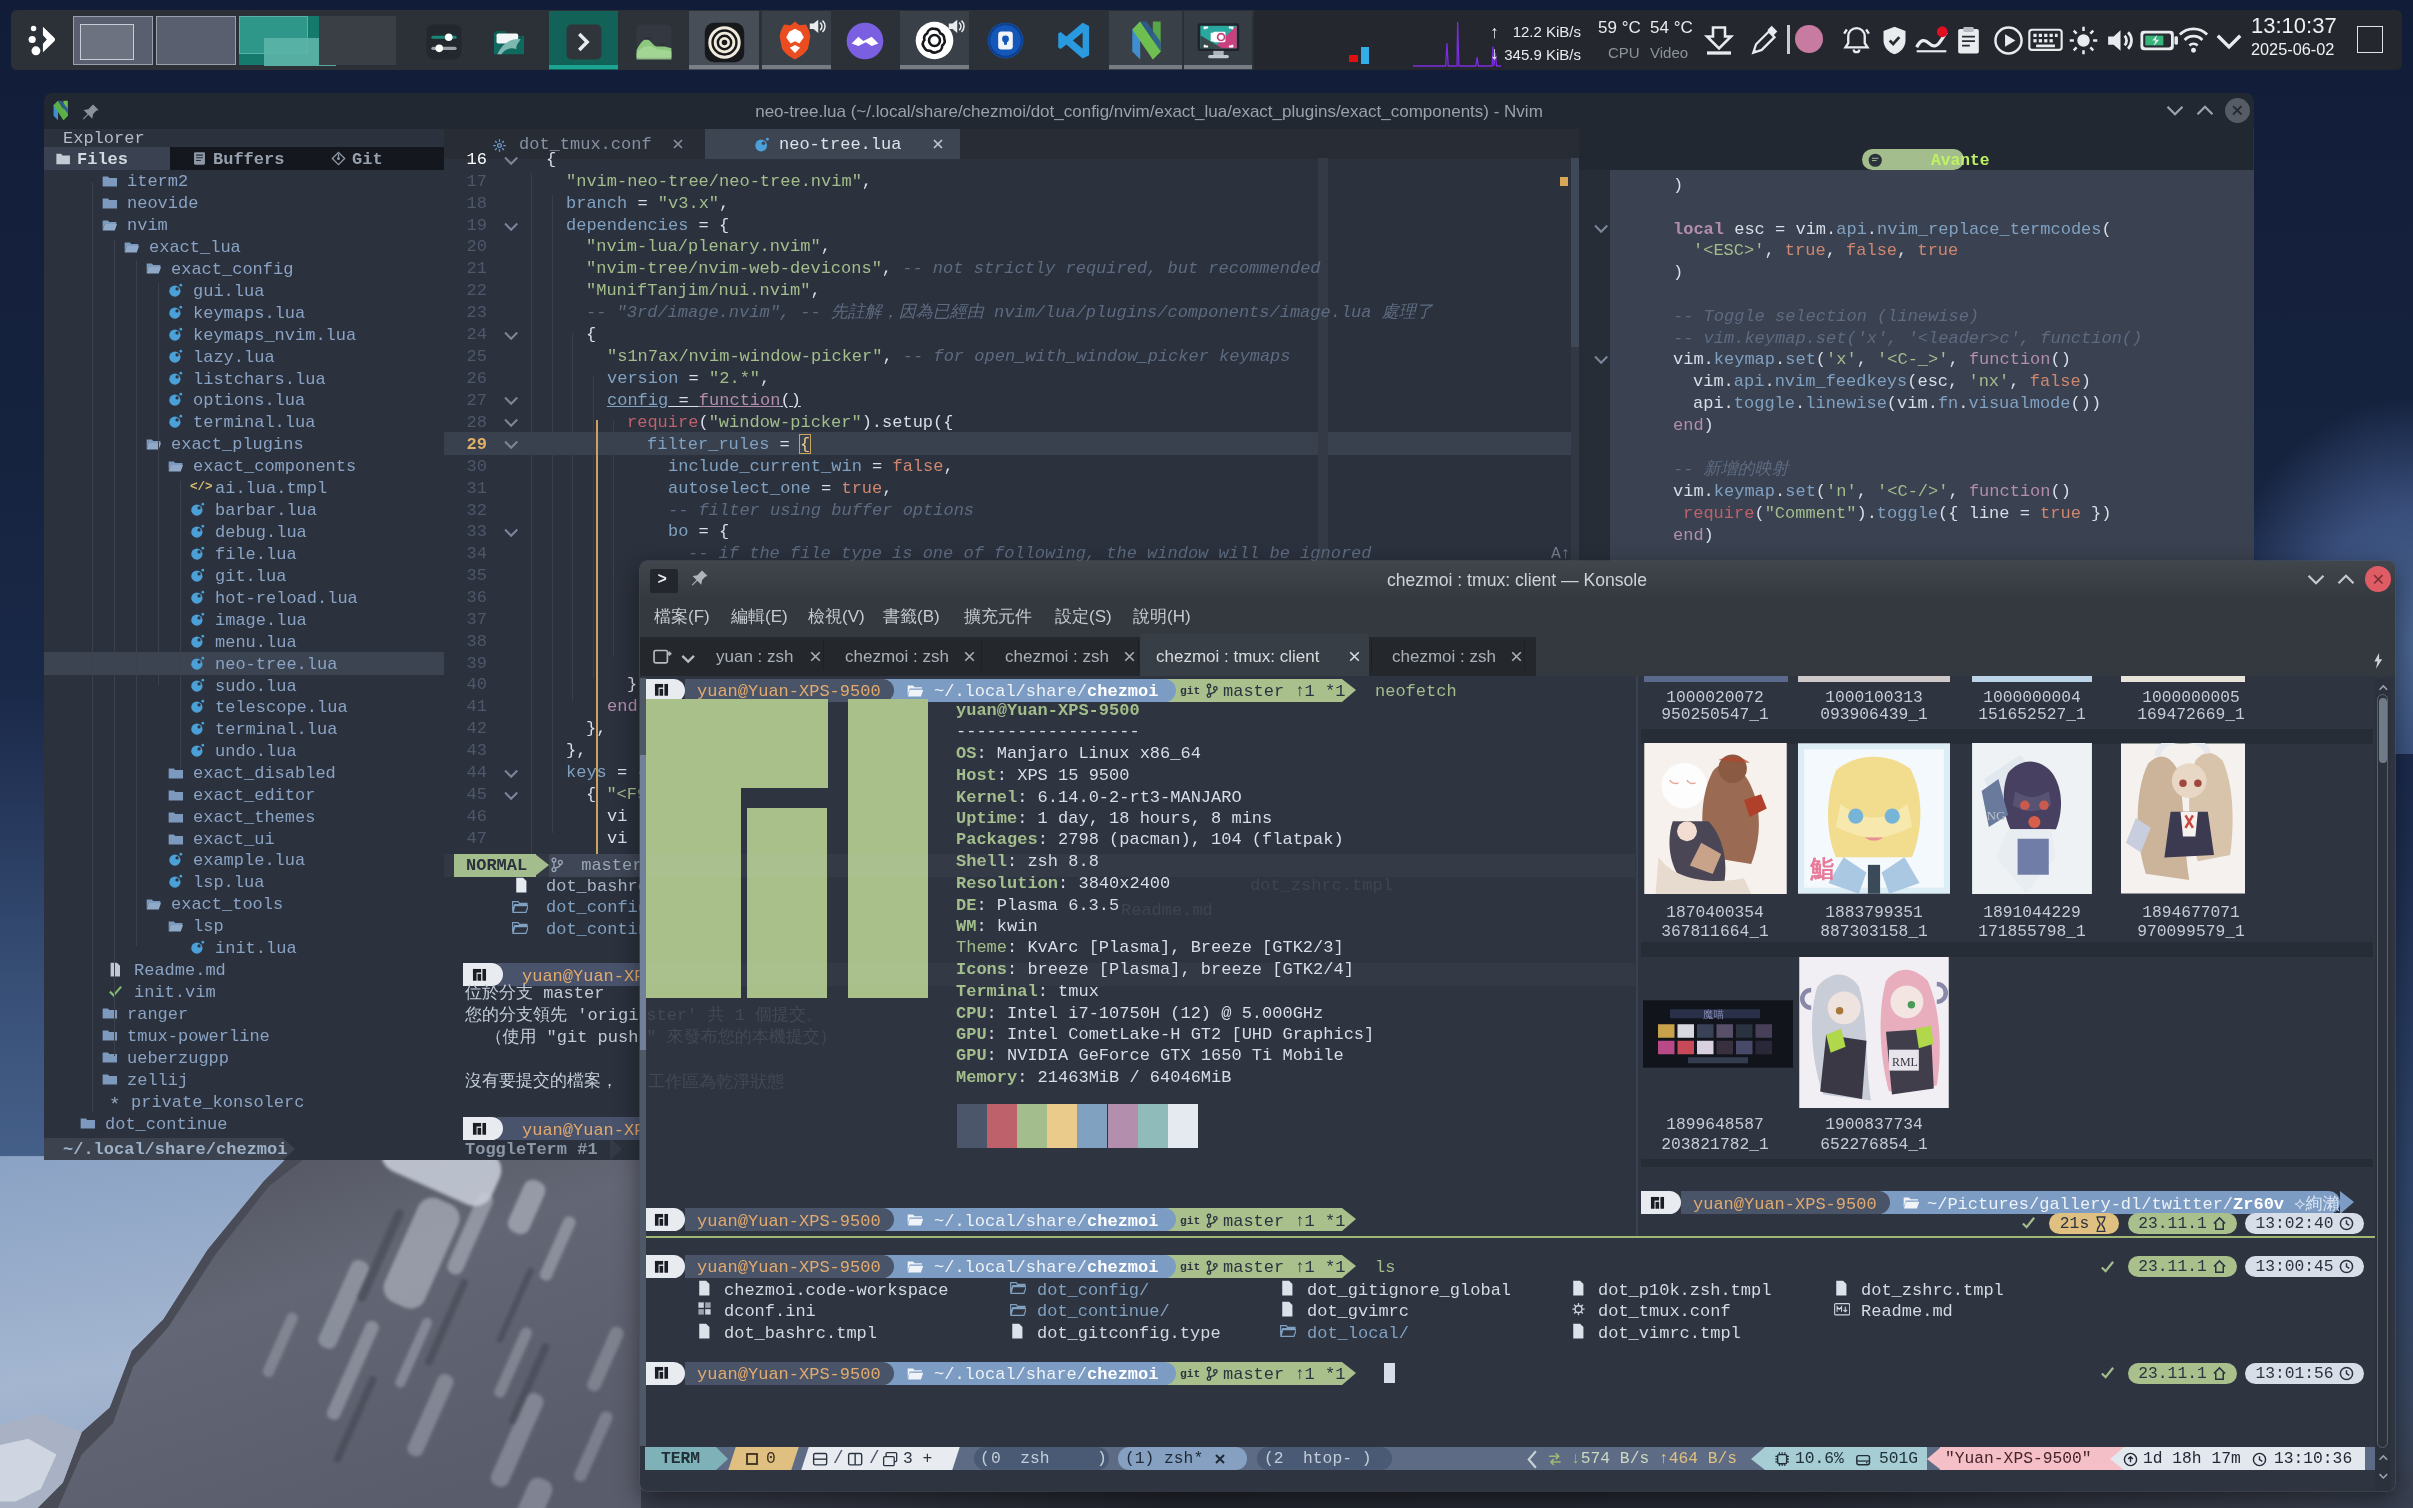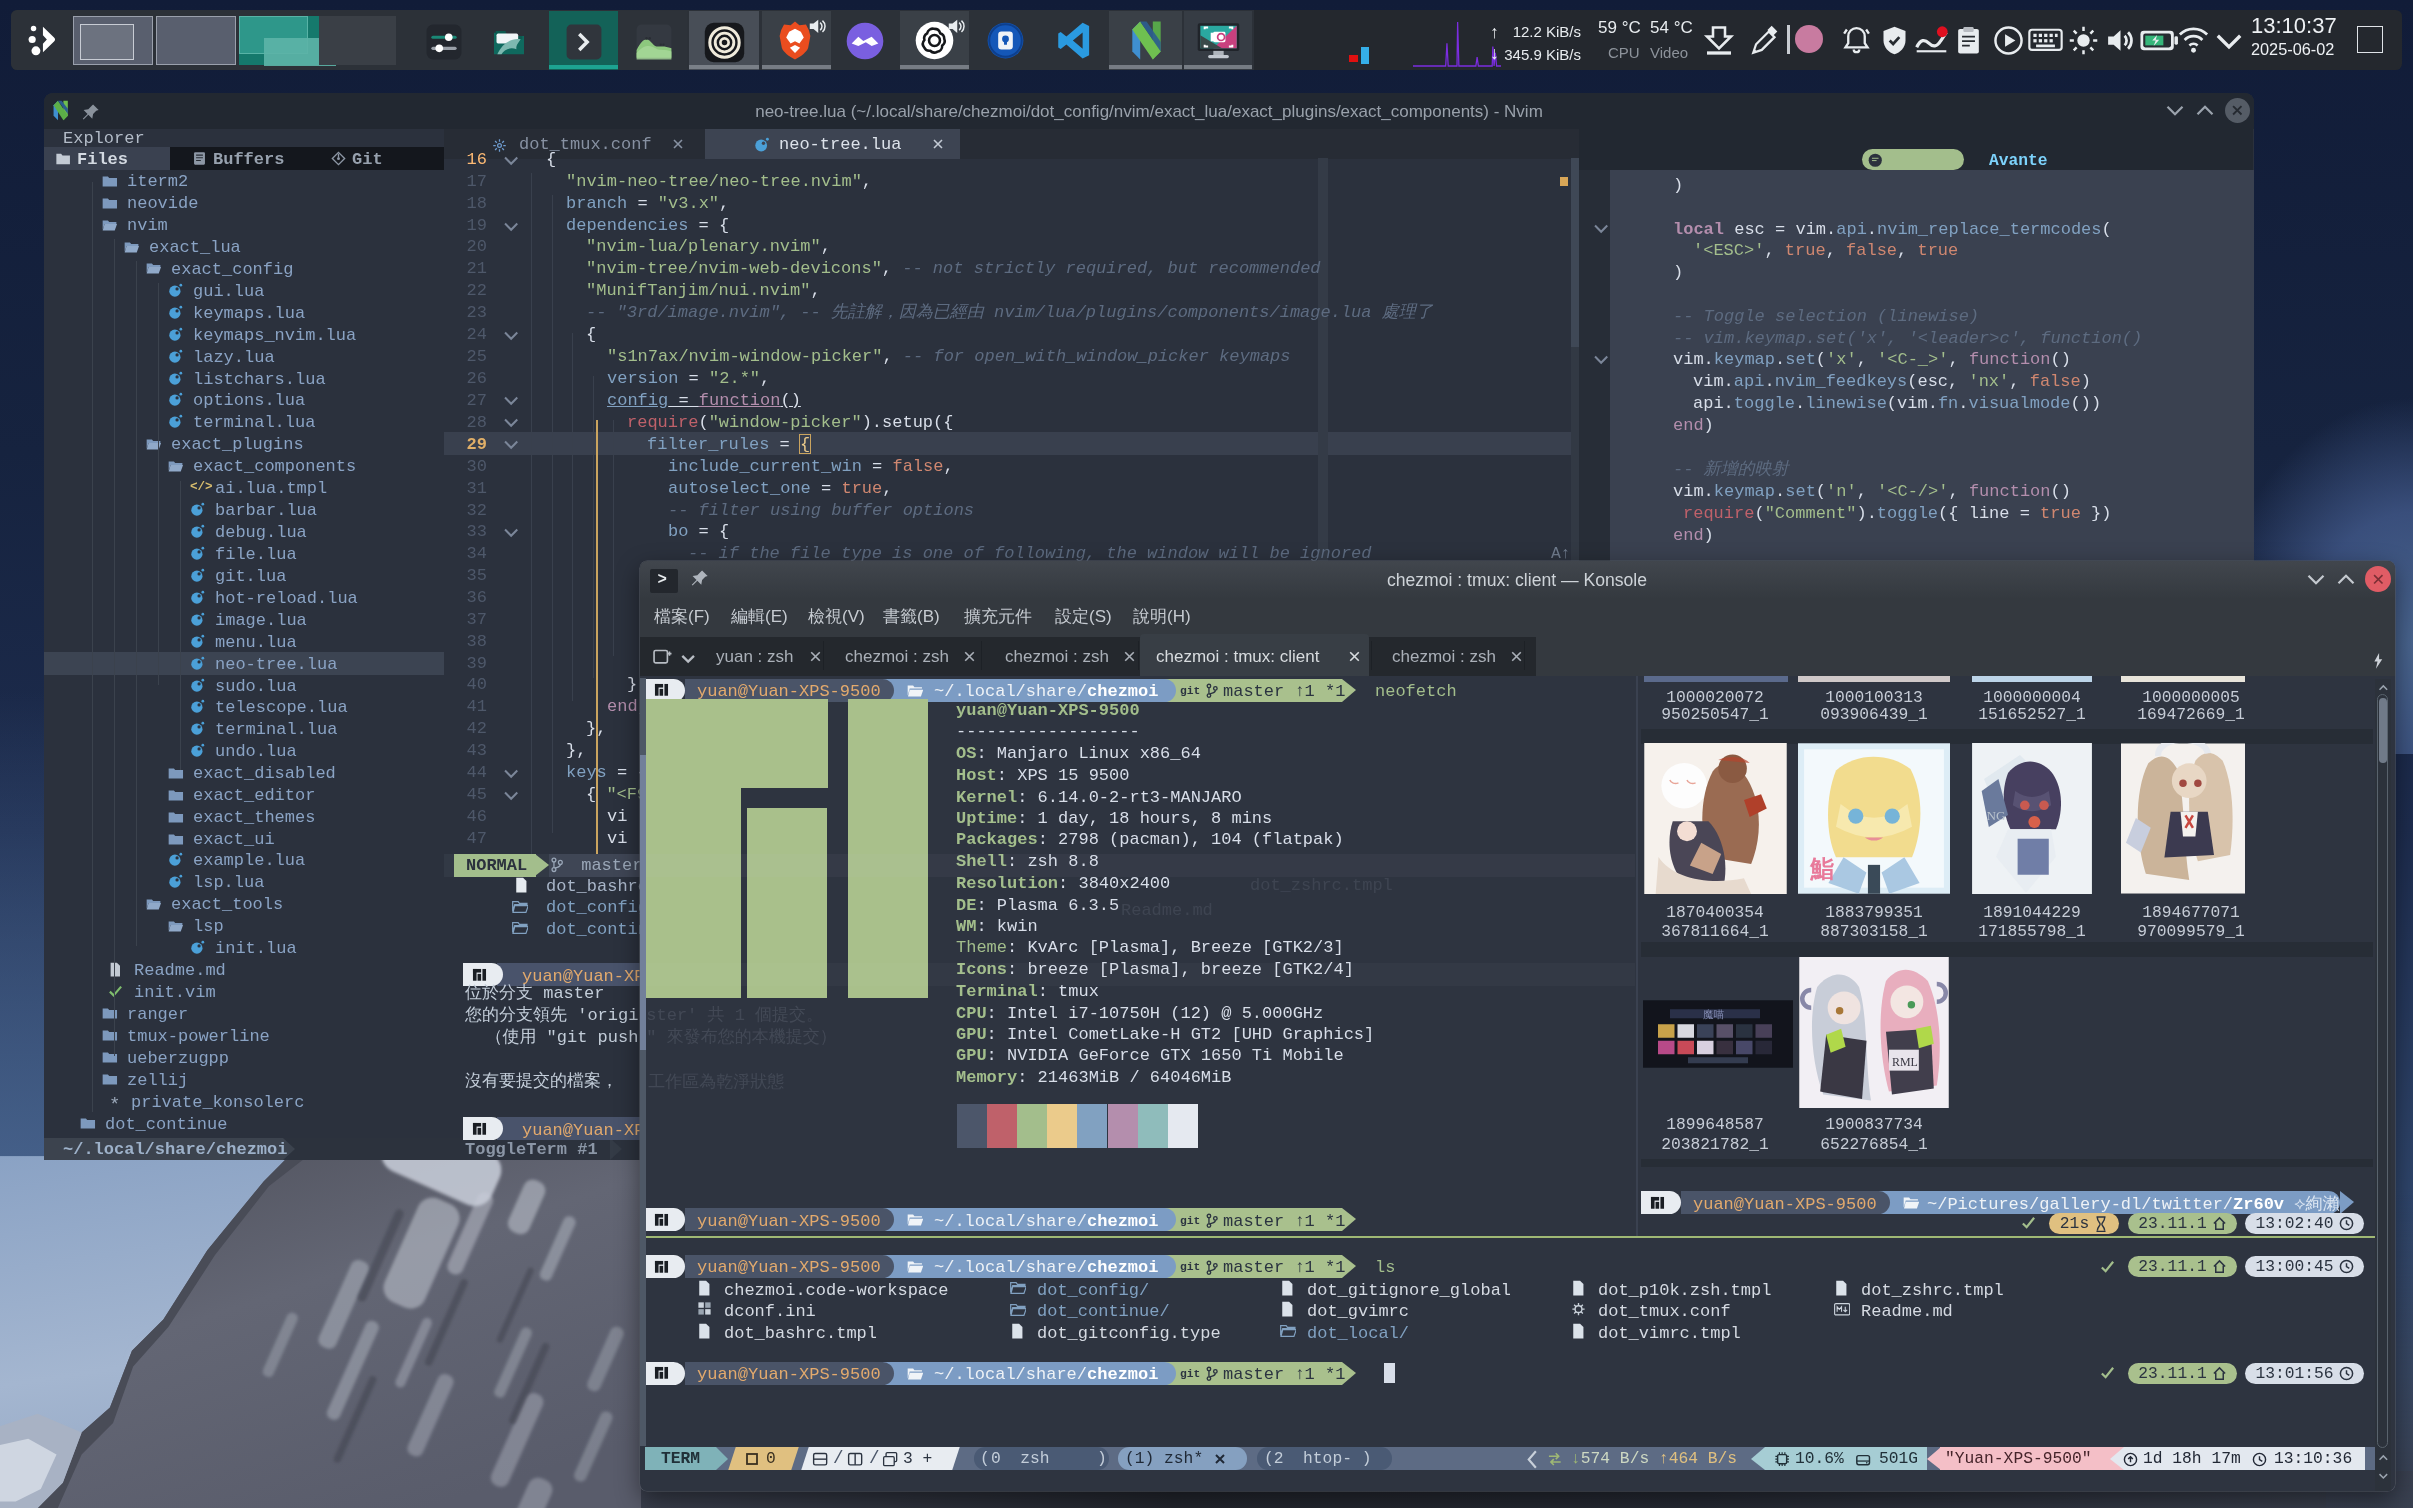--- a/index.html
+++ b/index.html
@@ -565,21 +565,21 @@
       <circle cx="11" cy="13" r="9" fill="#4ba0d8"></circle>
       <circle cx="14.5" cy="9.5" r="2.6" fill="#3d4452"></circle>
       <circle cx="20.5" cy="3.5" r="2.2" fill="#4ba0d8"></circle>
     </svg>
     <div class="a" style="left:735px;top:43px;font:normal 17px/17px 'Liberation Mono',monospace;color:#dce2ea;white-space:pre;">neo-tree.lua</div>
     <svg class="a" style="left:887px;top:44px" width="14" height="14" viewBox="0 0 14 14">
       <path d="M3,3 l8,8 M11,3 l-8,8" stroke="#c3cad4" stroke-width="1.6"></path>
     </svg>
     <div class="a" style="left:400px;top:339px;width:1135px;height:22.6px;background:#39404e;"></div>
     <div class="a" style="left:1274px;top:65px;width:10px;height:695px;background:#343b47;"></div>
-    <div class="a" style="left:415px;top:58px;width:28px;text-align:right;font:normal 17px/17px 'Liberation Mono',monospace;color:#fdba74;white-space:pre">16</div>
+    <div class="a" style="left:415px;top:58px;width:28px;text-align:right;font:normal 17px/17px 'Liberation Mono',monospace;color:#ffffff;white-space:pre">16</div>
     <div class="a" style="left:502px;top:58px;font:17px/17px 'Liberation Mono',monospace;white-space:pre"><span style="color:#d8dee9">{</span></div>
     <div class="a" style="left:415px;top:80px;width:28px;text-align:right;font:normal 17px/17px 'Liberation Mono',monospace;color:#4e586a;white-space:pre">17</div>
     <div class="a" style="left:522px;top:80px;font:17px/17px 'Liberation Mono',monospace;white-space:pre"><span style="color:#a3be8c">"nvim-neo-tree/neo-tree.nvim"</span><span style="color:#d8dee9">,</span></div>
     <div class="a" style="left:415px;top:102px;width:28px;text-align:right;font:normal 17px/17px 'Liberation Mono',monospace;color:#4e586a;white-space:pre">18</div>
     <div class="a" style="left:522px;top:102px;font:17px/17px 'Liberation Mono',monospace;white-space:pre"><span style="color:#81a1c1">branch</span><span style="color:#d8dee9"> = </span><span style="color:#a3be8c">"v3.x"</span><span style="color:#d8dee9">,</span></div>
     <div class="a" style="left:415px;top:124px;width:28px;text-align:right;font:normal 17px/17px 'Liberation Mono',monospace;color:#4e586a;white-space:pre">19</div>
     <div class="a" style="left:522px;top:124px;font:17px/17px 'Liberation Mono',monospace;white-space:pre"><span style="color:#81a1c1">dependencies</span><span style="color:#d8dee9"> = {</span></div>
     <div class="a" style="left:415px;top:145px;width:28px;text-align:right;font:normal 17px/17px 'Liberation Mono',monospace;color:#4e586a;white-space:pre">20</div>
     <div class="a" style="left:542px;top:145px;font:17px/17px 'Liberation Mono',monospace;white-space:pre"><span style="color:#a3be8c">"nvim-lua/plenary.nvim"</span><span style="color:#d8dee9">,</span></div>
     <div class="a" style="left:415px;top:167px;width:28px;text-align:right;font:normal 17px/17px 'Liberation Mono',monospace;color:#4e586a;white-space:pre">21</div>
@@ -721,21 +721,21 @@
     </svg>
     <div class="a" style="left:478px;top:1029px;font:normal 17px/17px 'Liberation Mono',monospace;color:#e3aa6d;white-space:pre;">yuan@Yuan-XPS</div>
     <div class="a" style="left:1535px;top:36px;width:674px;height:41px;background:#222831;"></div>
     <div class="a" style="left:1535px;top:77px;width:674px;height:396px;background:#272d37;"></div>
     <div class="a" style="left:1566px;top:77px;width:644px;height:396px;background:#3a4150;"></div>
     <div class="a" style="left:1818px;top:56px;width:102px;height:21.4px;background:#a3be8c;border-radius:10.7px"></div>
     <svg class="a" style="left:1824px;top:60px" width="14.5" height="14.5" viewBox="0 0 22 22">
       <circle cx="11" cy="11" r="10" fill="#2b313d"></circle>
       <path d="M6,8 h10 M6,11.5 h7" stroke="#a3be8c" stroke-width="1.5"></path>
     </svg>
-    <div class="a" style="left:1945px;top:60px;font:bold 16.3px/16.3px 'Liberation Mono',monospace;color:#7dd3fc;white-space:pre;">Avante</div>
+    <div class="a" style="left:1887px;top:60px;font:bold 16.3px/16.3px 'Liberation Mono',monospace;color:#bef264;white-space:pre;">Avante</div>
     <div class="a" style="left:1629px;top:84px;font:17px/17px 'Liberation Mono',monospace;white-space:pre"><span style="color:#d8dee9">)</span></div>
     <div class="a" style="left:1629px;top:128px;font:17px/17px 'Liberation Mono',monospace;white-space:pre"><span style="color:#b48ead;font-weight:bold">local</span><span style="color:#d8dee9"> esc = </span><span style="color:#d8dee9">vim</span><span style="color:#d8dee9">.</span><span style="color:#81a1c1">api</span><span style="color:#d8dee9">.</span><span style="color:#81a1c1">nvim_replace_termcodes</span><span style="color:#d8dee9">(</span></div>
     <div class="a" style="left:1649px;top:149px;font:17px/17px 'Liberation Mono',monospace;white-space:pre"><span style="color:#a3be8c">'&lt;ESC&gt;'</span><span style="color:#d8dee9">, </span><span style="color:#d08770">true</span><span style="color:#d8dee9">, </span><span style="color:#d08770">false</span><span style="color:#d8dee9">, </span><span style="color:#d08770">true</span></div>
     <div class="a" style="left:1629px;top:171px;font:17px/17px 'Liberation Mono',monospace;white-space:pre"><span style="color:#d8dee9">)</span></div>
     <div class="a" style="left:1629px;top:215px;font:17px/17px 'Liberation Mono',monospace;white-space:pre"><span style="color:#5d6b80;font-style:italic">-- Toggle selection (linewise)</span></div>
     <div class="a" style="left:1629px;top:237px;font:17px/17px 'Liberation Mono',monospace;white-space:pre"><span style="color:#5d6b80;font-style:italic">-- vim.keymap.set('x', '&lt;leader&gt;c', function()</span></div>
     <div class="a" style="left:1629px;top:258px;font:17px/17px 'Liberation Mono',monospace;white-space:pre"><span style="color:#d8dee9">vim</span><span style="color:#d8dee9">.</span><span style="color:#81a1c1">keymap</span><span style="color:#d8dee9">.</span><span style="color:#81a1c1">set</span><span style="color:#d8dee9">(</span><span style="color:#a3be8c">'x'</span><span style="color:#d8dee9">, </span><span style="color:#a3be8c">'&lt;C-_&gt;'</span><span style="color:#d8dee9">, </span><span style="color:#b48ead">function</span><span style="color:#d8dee9">()</span></div>
     <div class="a" style="left:1649px;top:280px;font:17px/17px 'Liberation Mono',monospace;white-space:pre"><span style="color:#d8dee9">vim</span><span style="color:#d8dee9">.</span><span style="color:#81a1c1">api</span><span style="color:#d8dee9">.</span><span style="color:#81a1c1">nvim_feedkeys</span><span style="color:#d8dee9">(esc, </span><span style="color:#a3be8c">'nx'</span><span style="color:#d8dee9">, </span><span style="color:#d08770">false</span><span style="color:#d8dee9">)</span></div>
     <div class="a" style="left:1649px;top:302px;font:17px/17px 'Liberation Mono',monospace;white-space:pre"><span style="color:#d8dee9">api</span><span style="color:#d8dee9">.</span><span style="color:#81a1c1">toggle</span><span style="color:#d8dee9">.</span><span style="color:#81a1c1">linewise</span><span style="color:#d8dee9">(</span><span style="color:#d8dee9">vim</span><span style="color:#d8dee9">.</span><span style="color:#81a1c1">fn</span><span style="color:#d8dee9">.</span><span style="color:#81a1c1">visualmode</span><span style="color:#d8dee9">())</span></div>
     <div class="a" style="left:1629px;top:324px;font:17px/17px 'Liberation Mono',monospace;white-space:pre"><span style="color:#b48ead">end</span><span style="color:#d8dee9">)</span></div>

